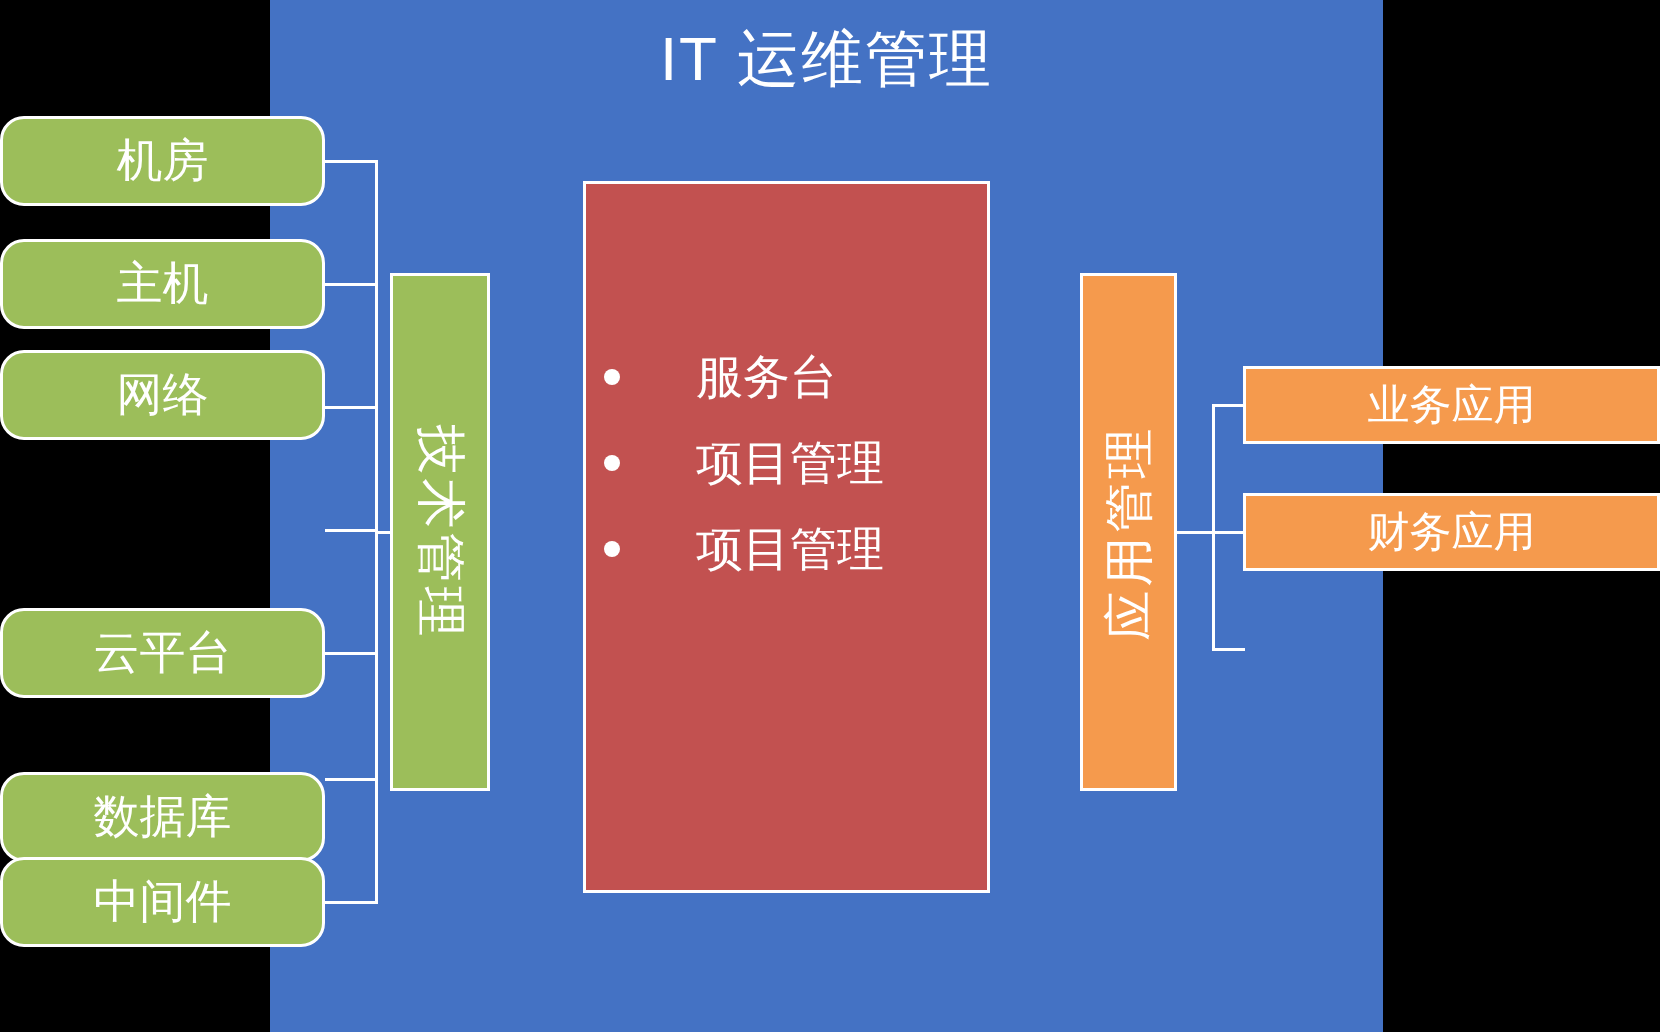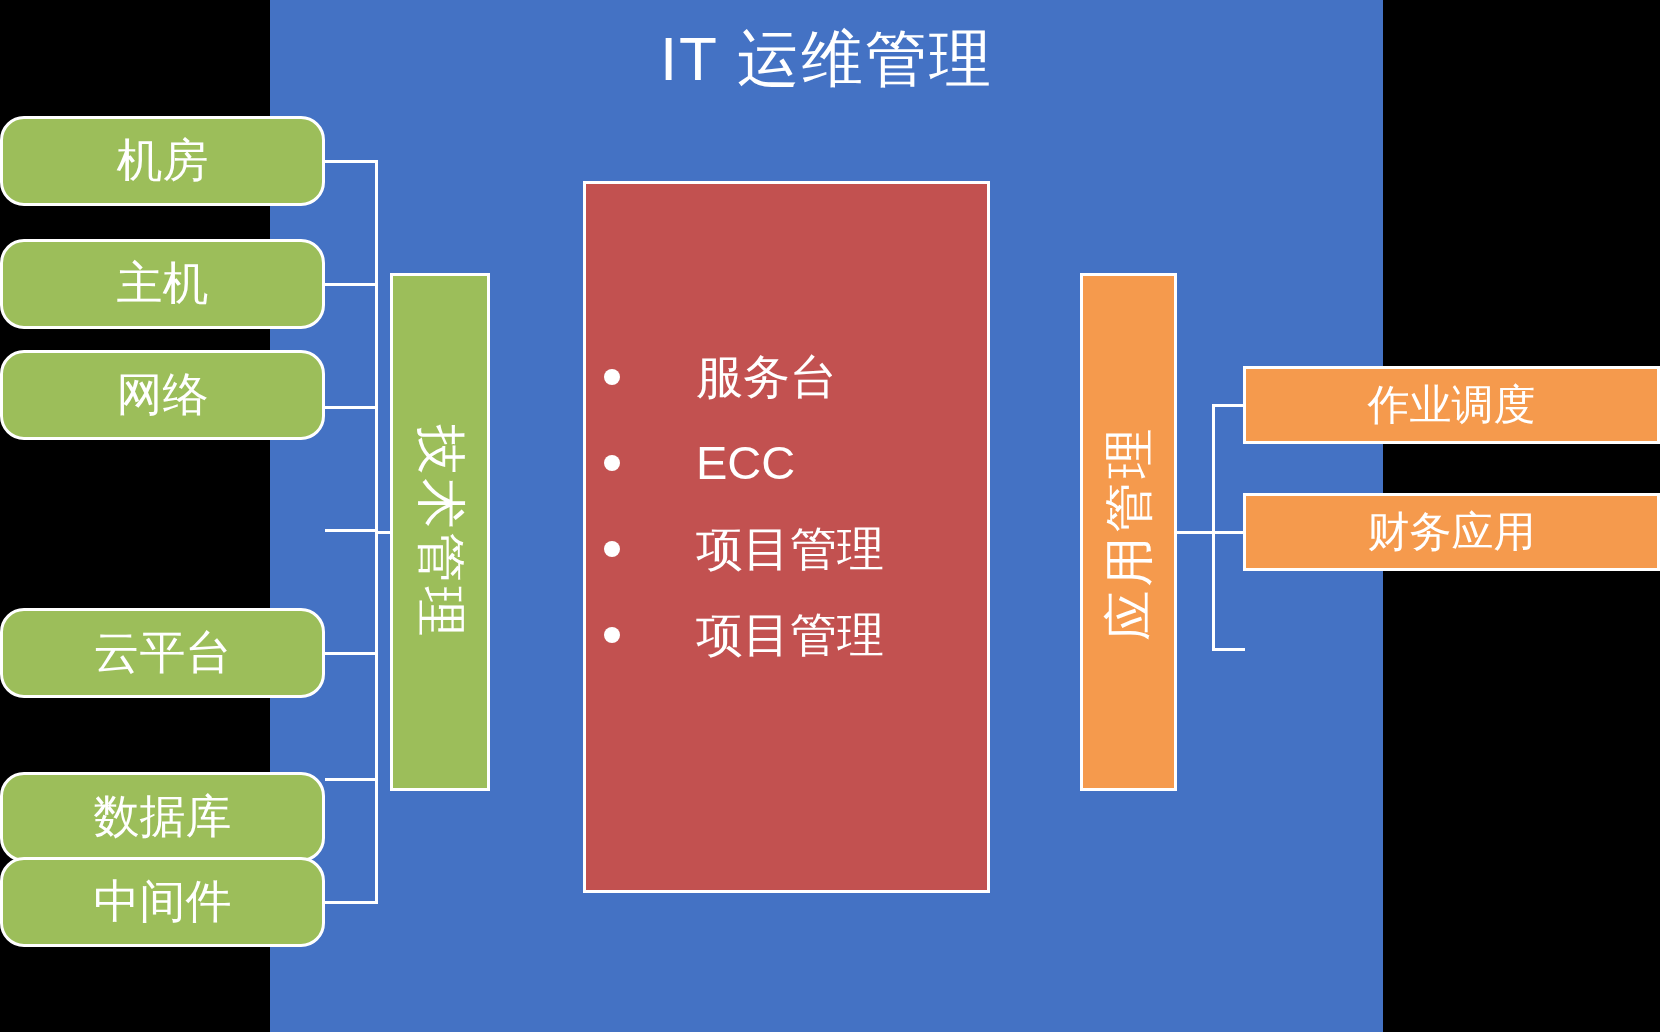--- a/index.html
+++ b/index.html
@@ -225,24 +225,20 @@
     <div class="vbox-inner">
       <span class="vert-label">技术管理</span>
     </div>
   </div>
 
   <div id="core-panel">
     <ul id="core-list">
       <li>
         <span class="bullet"></span>
         <span>服务台</span>
-      </li>
-      <li>
-        <span class="bullet"></span>
-        <span>ECC</span>
       </li>
       <li>
         <span class="bullet"></span>
         <span>项目管理</span>
       </li>
       <li>
         <span class="bullet"></span>
         <span>项目管理</span>
       </li>
     </ul>
@@ -254,19 +250,19 @@
     </div>
   </div>
 
   <div class="conn h" style="left:1177px; top:531px; width:36px;"></div>
   <div class="conn v" style="left:1212px; top:404px; height:246px;"></div>
   <div class="conn h" style="left:1212px; top:404px; width:33px;"></div>
   <div class="conn h" style="left:1212px; top:531px; width:33px;"></div>
   <div class="conn h" style="left:1212px; top:648px; width:33px;"></div>
 
   <div class="node orange app-leaf" style="top:366px;">
-    <span>作业调度</span>
+    <span>业务应用</span>
   </div>
   <div class="node orange app-leaf" style="top:493px;">
     <span>财务应用</span>
   </div>
 
 </div>
 
 </body></html>

